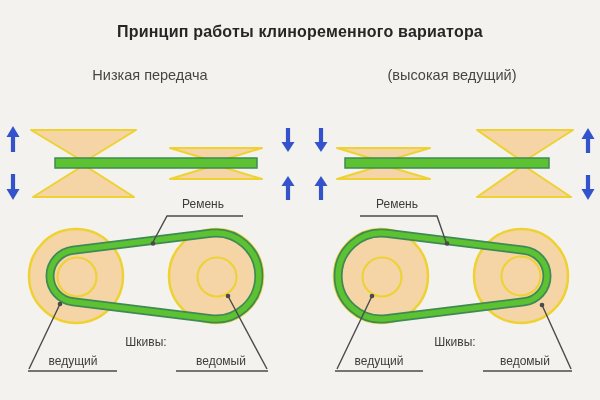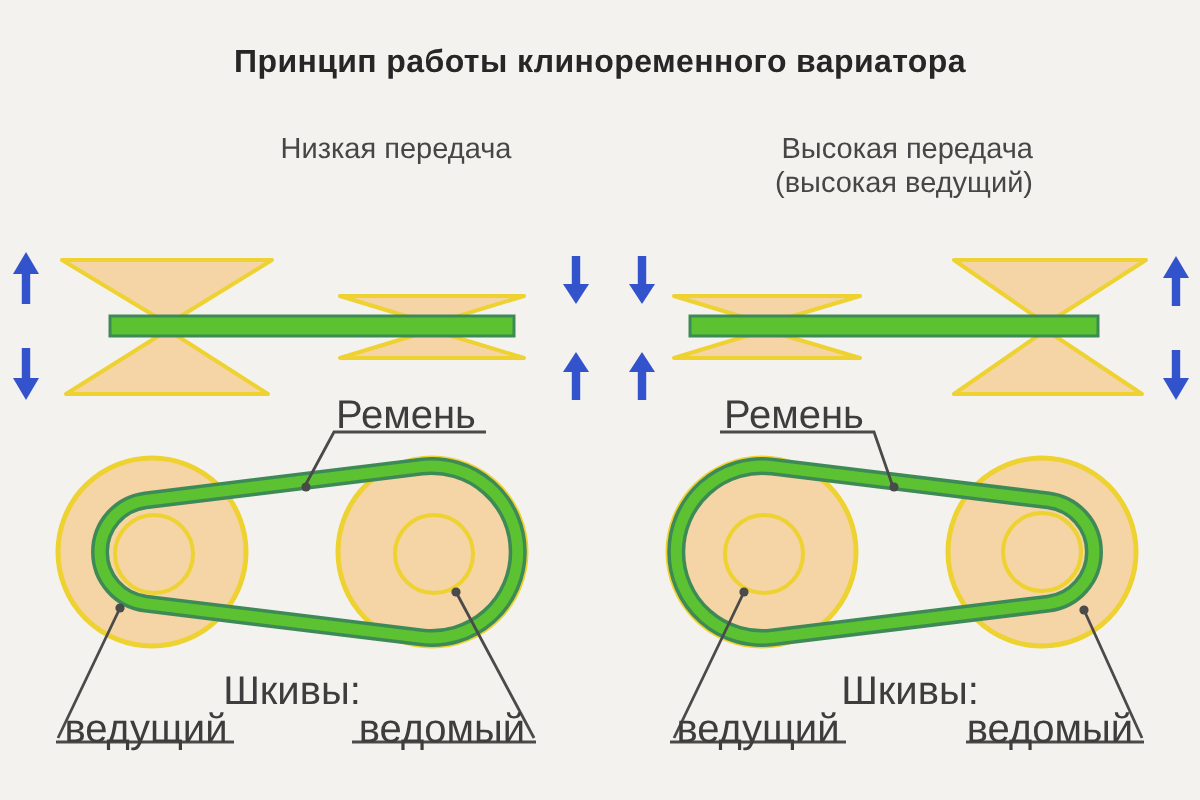--- a/index.html
+++ b/index.html
@@ -7,24 +7,24 @@
     --belt-core:#5cc232; --belt-edge:#3e8a56; --arrow-blue:#3253cb;
     --title-color:#262626; --label-color:#3d3d3d; --leader-line:#4a4a4a;
   }
   html,body{margin:0;padding:0;}
   .canvas{
     position:relative; width:600px; height:400px; overflow:hidden;
     background:var(--background);
     font-family:"Liberation Sans", sans-serif;
     color:var(--label-color);
   }
-  .abs{position:absolute; white-space:nowrap; transform:translateX(-50%); text-align:right;}
+  .abs{position:absolute; white-space:nowrap; transform:translateX(-50%); text-align:center;}
   .title{top:23px; left:300px; font-size:16px; font-weight:bold; color:var(--title-color); letter-spacing:.2px;}
   .heading{top:67px; font-size:14.5px; line-height:17px; color:#464646;}
-  .lbl{font-size:20px; color:var(--label-color);}
+  .lbl{font-size:12px; color:var(--label-color);}
   svg{position:absolute; left:0; top:0;}
   .cone{fill:var(--pulley-fill); stroke:var(--pulley-stroke); stroke-width:2; stroke-linejoin:round;}
   .beltbar{fill:var(--belt-core); stroke:var(--belt-edge); stroke-width:1.5;}
   .disc{fill:var(--pulley-fill); stroke:var(--pulley-stroke); stroke-width:2.5;}
   .hub{fill:none; stroke:var(--pulley-stroke); stroke-width:2;}
   .belt-outer{fill:none; stroke:var(--belt-edge); stroke-width:9;}
   .belt-inner{fill:none; stroke:var(--belt-core); stroke-width:5.5;}
   .leader{fill:none; stroke:var(--leader-line); stroke-width:1.4;}
   .dot{fill:var(--leader-line);}
   .arrow line{stroke:var(--arrow-blue); stroke-width:4.2;}
@@ -139,25 +139,24 @@
       <g>
         <polyline class="leader" points="542,305 571,369"></polyline>
         <line class="leader" x1="483" y1="371" x2="572" y2="371"></line>
         <circle class="dot" cx="542" cy="305" r="2.3"></circle>
       </g>
     </g>
   </svg>
 
   <div class="abs title">Принцип работы клиноременного вариатора</div>
 
-  <div class="abs heading" style="left:150px;margin-left:48px;">
+  <div class="abs heading" style="left:150px;">
     <div>Низкая передача</div>
   </div>
   <div class="abs heading" style="left:452px;">
-    <div>Высокая передача</div>
     <div>(высокая ведущий)</div>
   </div>
 
   <div class="abs lbl" style="left:203px; top:197px;">Ремень</div>
   <div class="abs lbl" style="left:397px; top:197px;">Ремень</div>
 
   <div class="abs lbl" style="left:146px; top:335px;">Шкивы:</div>
   <div class="abs lbl" style="left:455px; top:335px;">Шкивы:</div>
 
   <div class="abs lbl" style="left:73px; top:354px;">ведущий</div>

